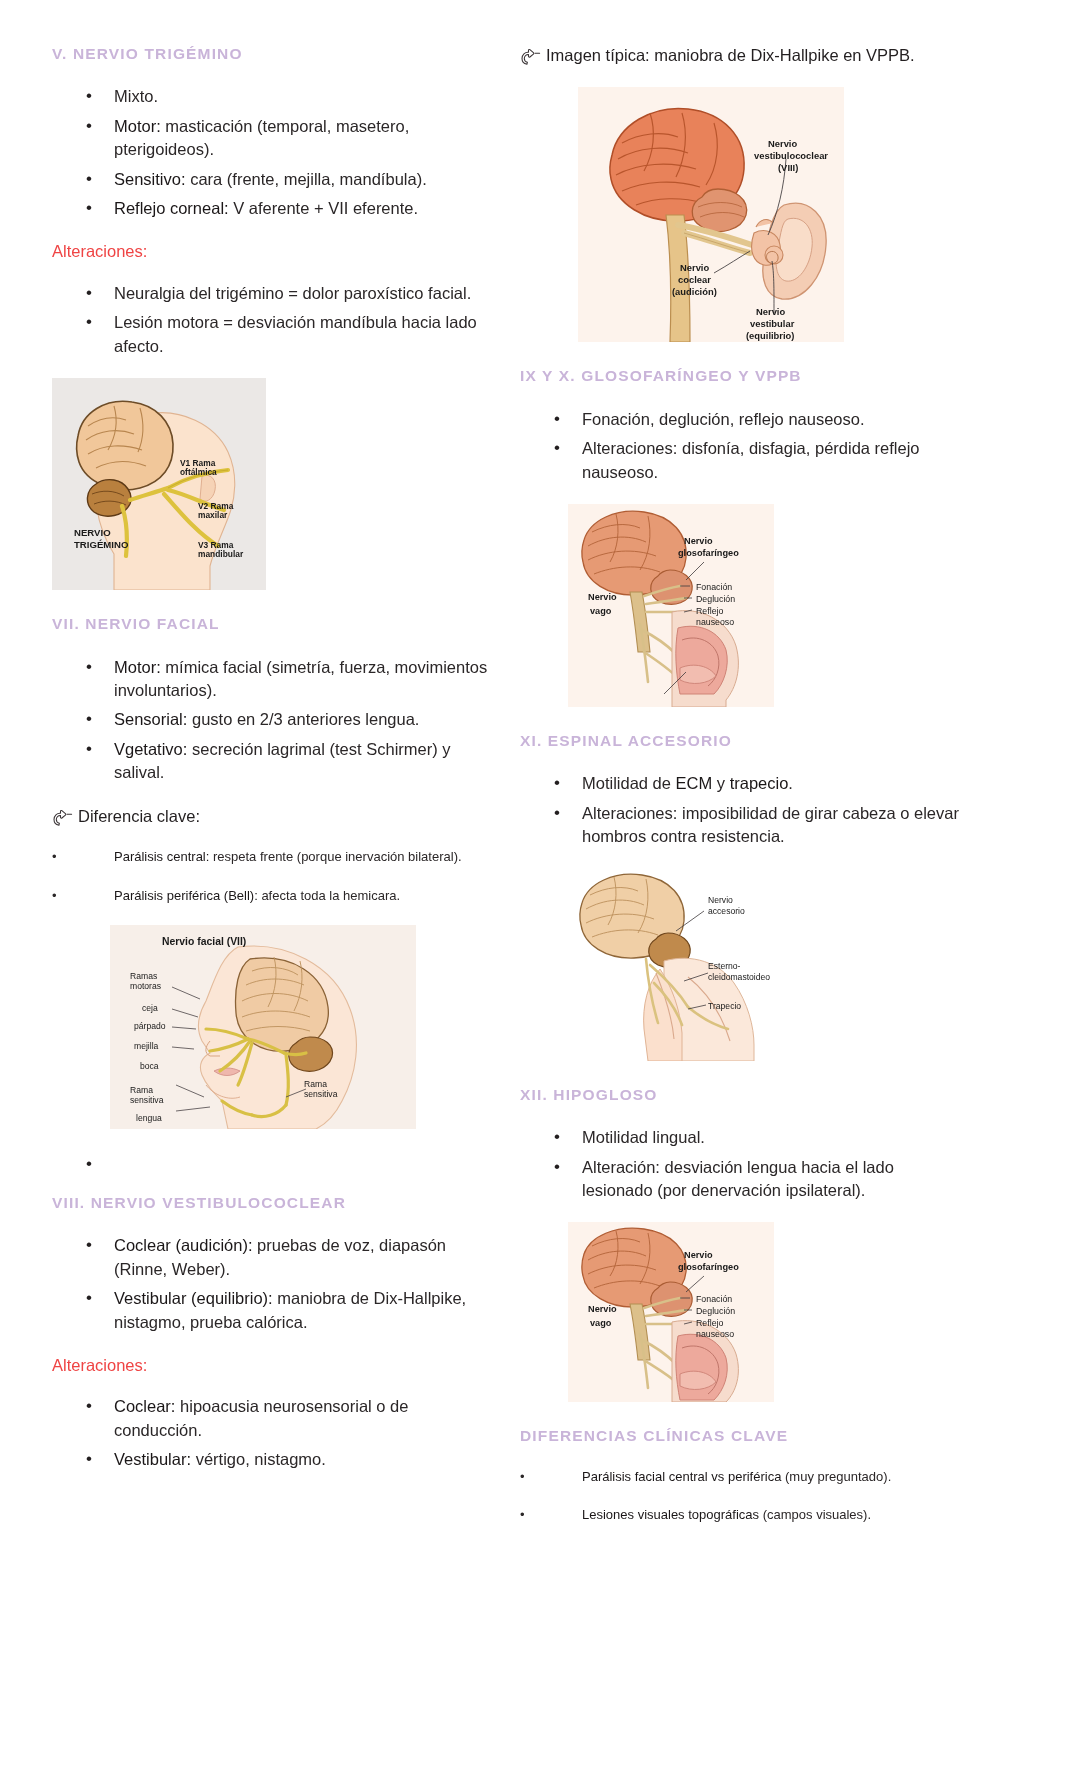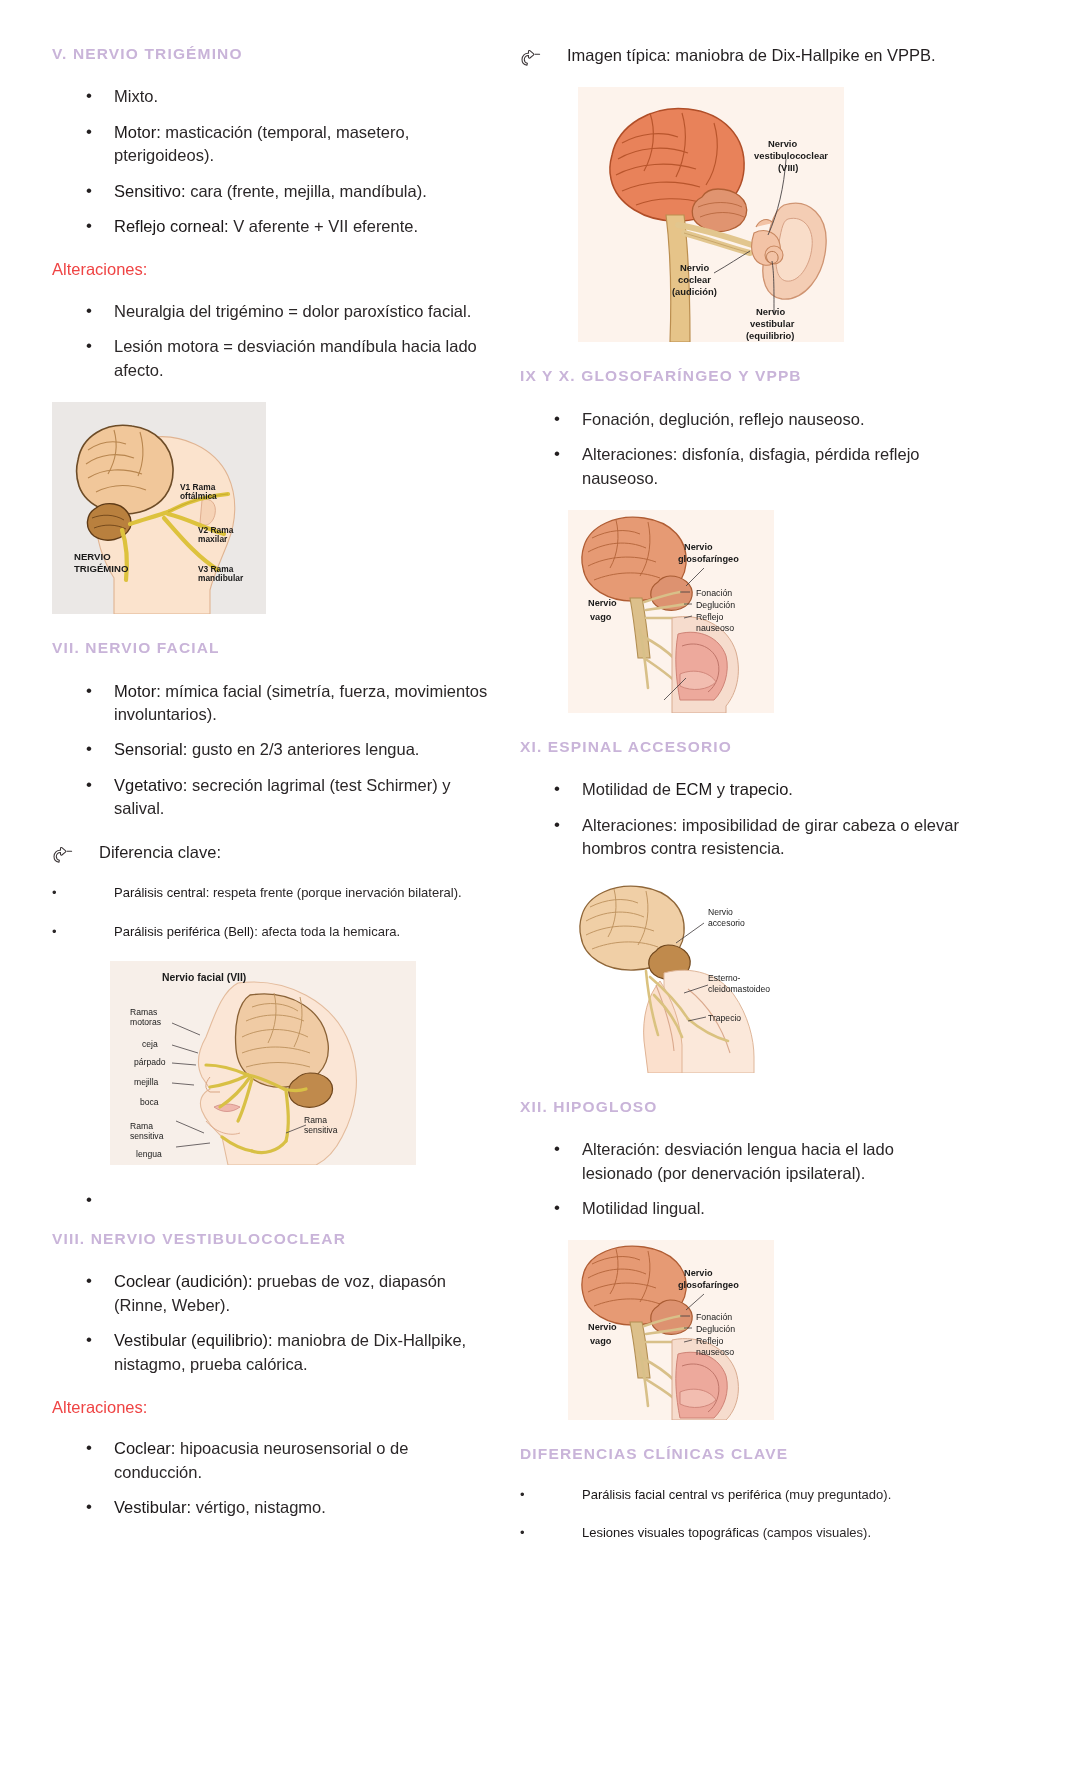--- a/index.html
+++ b/index.html
@@ -41,43 +41,43 @@
     font-size: 16.5px;
     line-height: 1.42;
     margin: 0 0 18px 0;
     color: #ef4444;
   }
   p.hand {
     font-size: 16.5px;
     line-height: 1.42;
     margin: 0 0 20px 0;
     display: flex;
-    align-items: flex-end;
-    gap: 25px;
+    align-items: center;
+    gap: 4px;
   }
   .hand-icon {
     flex: 0 0 auto;
     width: 22px;
     height: 18px;
     margin-top: 3px;
     display: inline-block;
   }
   .hand-icon svg { display: block; }
 
   
   ul.bul {
     list-style: none;
     margin: 0 0 20px 0;
     padding: 0 0 0 62px;
   }
   ul.bul > li {
     position: relative;
     font-size: 16.5px;
     line-height: 1.42;
-    margin: 12px 0 1px 0;
+    margin: 6px 0 1px 0;
     padding: 0;
     color: #2b2728;
   }
   ul.bul > li::before {
     content: "\2022";
     position: absolute;
     left: -28px;
     top: -1px;
     font-size: 17px;
     color: #231f20;
@@ -485,22 +485,22 @@
             <text x="140" y="100">Esterno-</text>
             <text x="140" y="111">cleidomastoideo</text>
             <text x="140" y="140">Trapecio</text>
           </g>
         </svg>
       </div>
 
       <h2 class="sec-title">XII. HIPOGLOSO</h2>
 
       <ul class="bul">
+        <li><span>Motilidad lingual.</span></li>
         <li><span>Alteración: desviación lengua hacia el lado lesionado (por denervación ipsilateral).</span></li>
-        <li><span>Motilidad lingual.</span></li>
       </ul>
 
       <div class="fig fig-hipo">
         <svg viewBox="0 0 206 180" xmlns="http://www.w3.org/2000/svg">
           <rect x="0" y="0" width="206" height="180" fill="#fdf3ec"></rect>
           <path d="M16 32 C22 14 48 3 76 7 C104 11 120 28 118 50 C116 70 96 84 68 85 C40 86 18 72 15 54 C13 46 14 38 16 32 Z" fill="#e69a74" stroke="#b05d34" stroke-width="1.3"></path>
           <g fill="none" stroke="#b5663c" stroke-width="0.95">
             <path d="M24 24 C40 16 58 14 72 20"></path>
             <path d="M20 38 C38 28 60 26 78 34"></path>
             <path d="M20 52 C40 42 66 40 88 48"></path>

